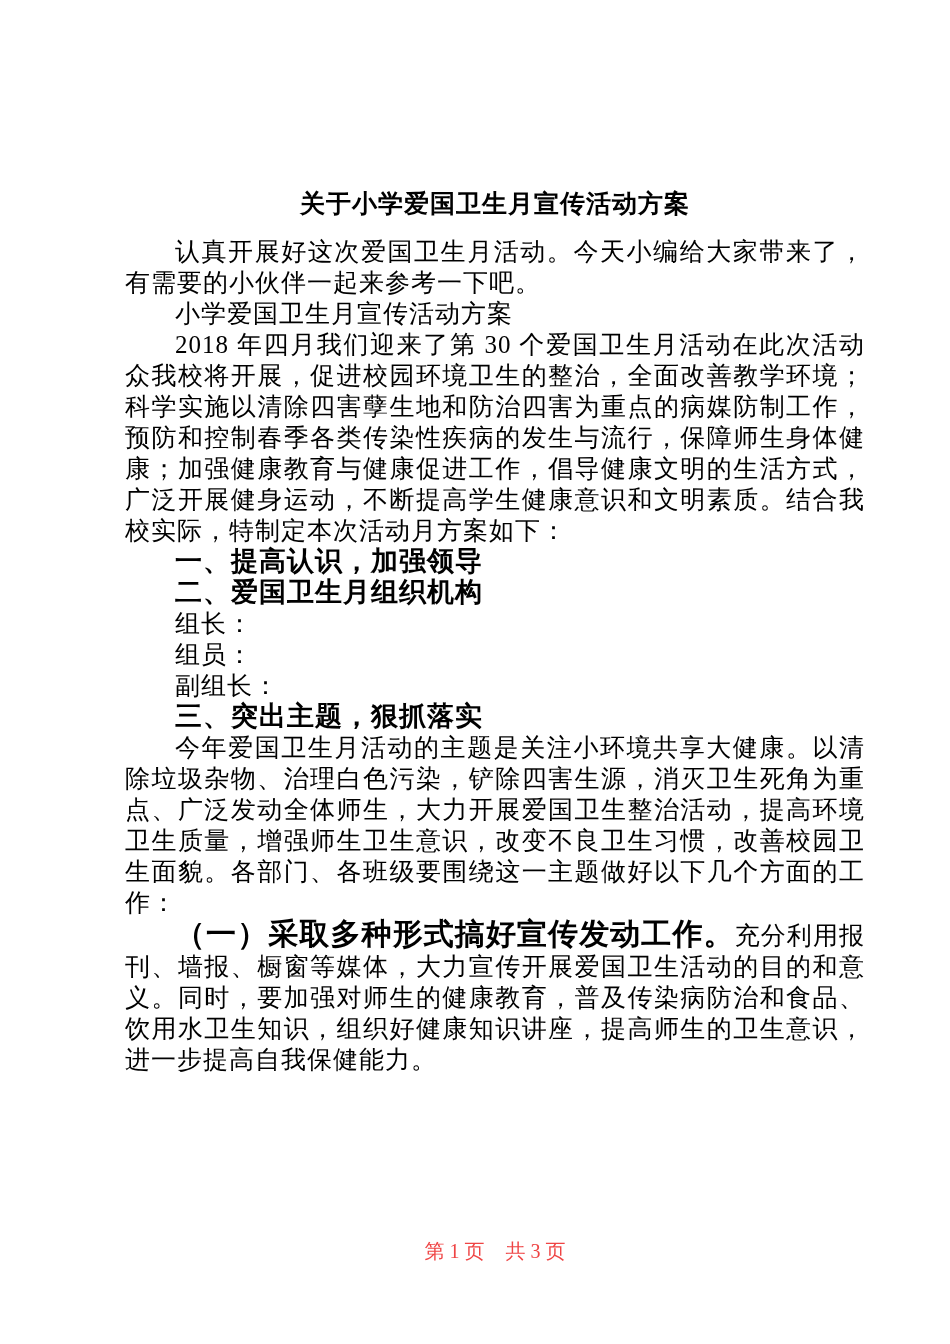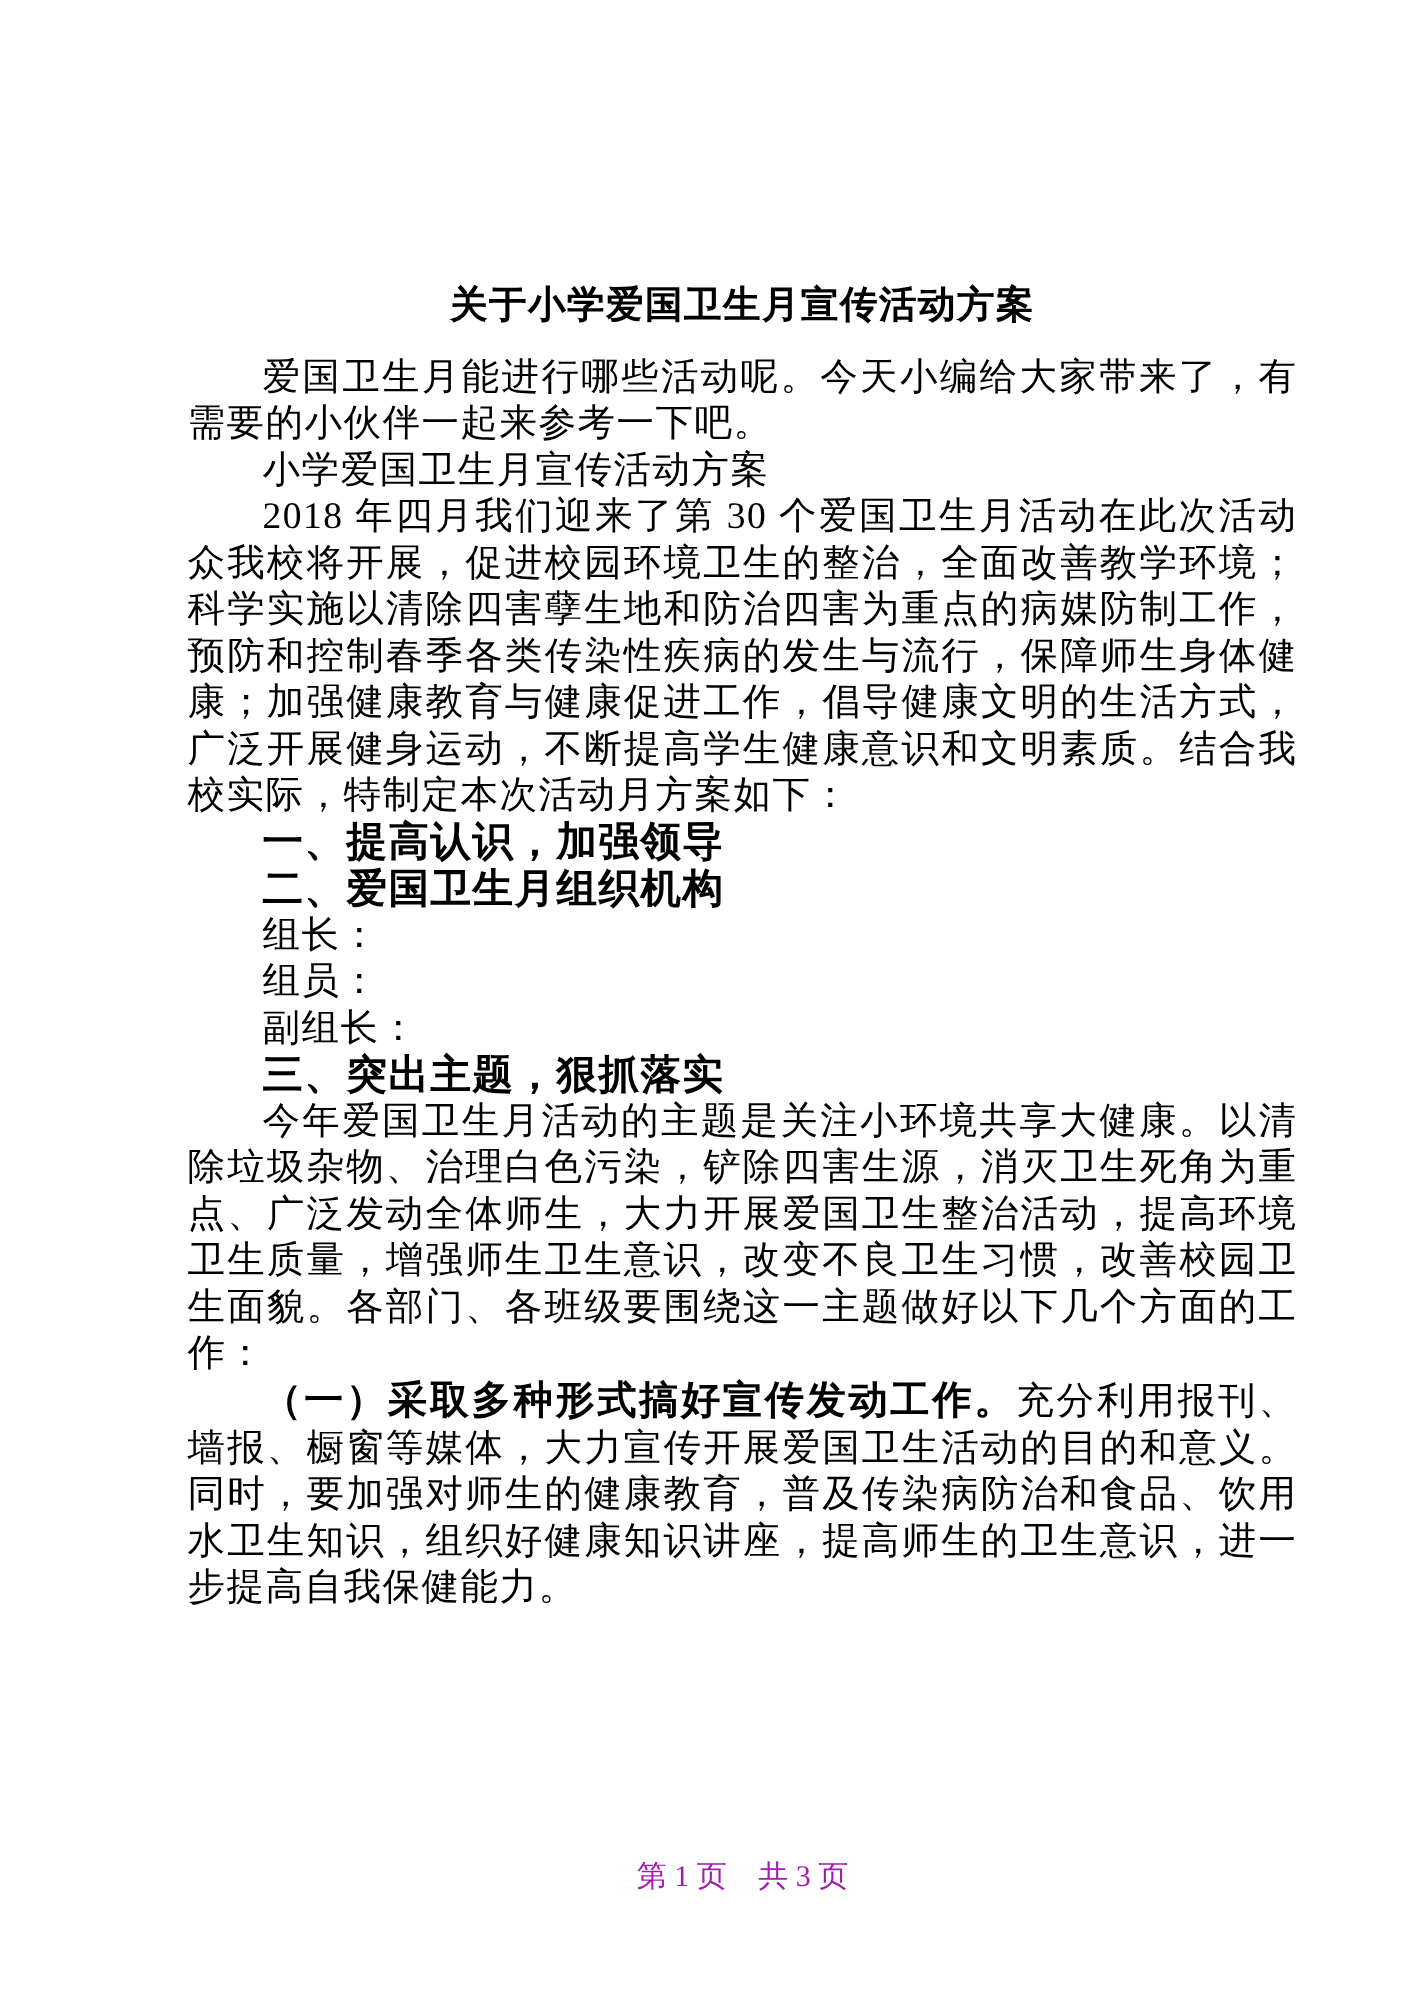--- a/index.html
+++ b/index.html
@@ -37,45 +37,45 @@
   .sec-heading {
     font-family: Liberation Sans, sans-serif;
     font-size: 27px;
     font-weight: bold;
     line-height: 31px;
     letter-spacing: 1px;
     text-indent: 50px;
   }
   .lead-bold {
     font-family: Liberation Serif, serif;
-    font-size: 26px;
+    font-size: 30px;
     font-weight: bold;
   }
   .page-footer {
     position: absolute;
     top: 1238px;
     left: 125px;
     right: 85px;
     text-align: center;
     font-size: 20px;
     line-height: 26px;
-    color: #a21caf;
+    color: #ef4444;
   }
   .page-footer .pg { display: inline-block; }
   .page-footer .pg + .pg { margin-left: 16px; }
 </style>
 </head>
 <body>
 
 <div class="page">
   <div class="content">
 
     <h1 class="doc-title">关于小学爱国卫生月宣传活动方案</h1>
 
-    <p class="para">爱国卫生月能进行哪些活动呢。今天小编给大家带来了，有需要的小伙伴一起来参考一下吧。</p>
+    <p class="para">认真开展好这次爱国卫生月活动。今天小编给大家带来了，有需要的小伙伴一起来参考一下吧。</p>
 
     <p class="para">小学爱国卫生月宣传活动方案</p>
 
     <p class="para">2018 年四月我们迎来了第 30 个爱国卫生月活动在此次活动众我校将开展，促进校园环境卫生的整治，全面改善教学环境；科学实施以清除四害孽生地和防治四害为重点的病媒防制工作，预防和控制春季各类传染性疾病的发生与流行，保障师生身体健康；加强健康教育与健康促进工作，倡导健康文明的生活方式，广泛开展健身运动，不断提高学生健康意识和文明素质。结合我校实际，特制定本次活动月方案如下：</p>
 
     <h2 class="sec-heading">一、提高认识，加强领导</h2>
 
 
     <h2 class="sec-heading">二、爱国卫生月组织机构</h2>
 

